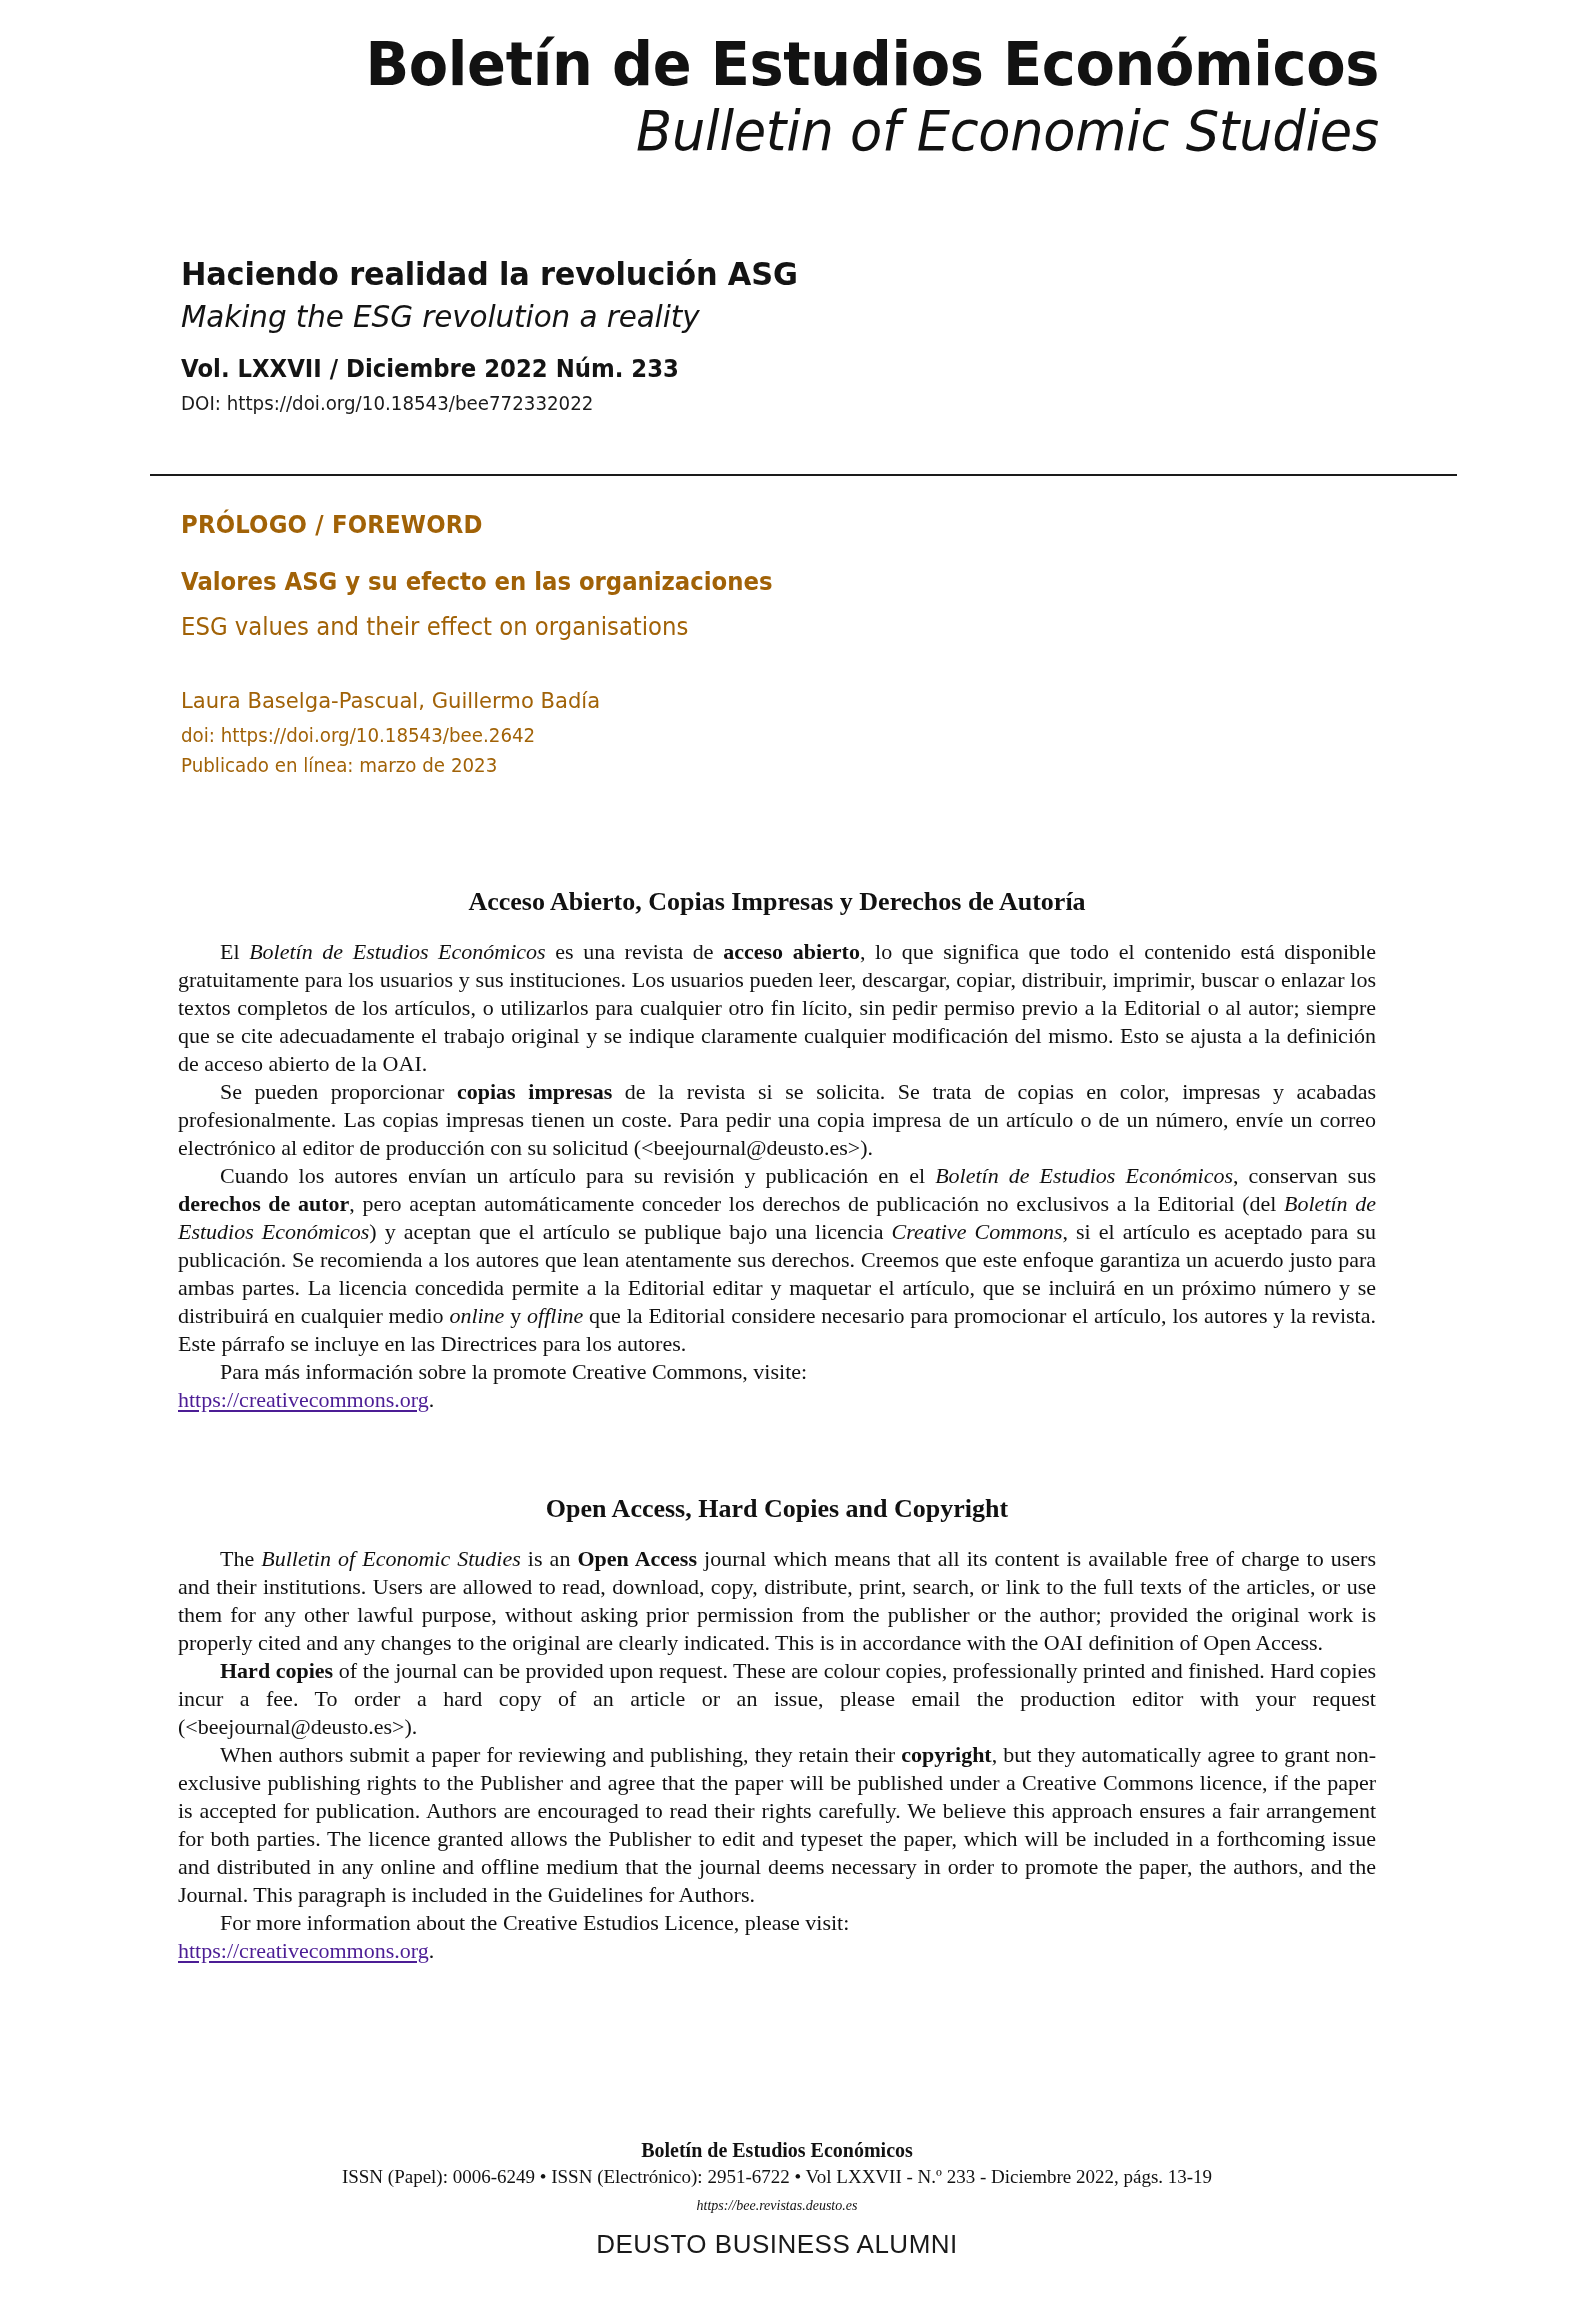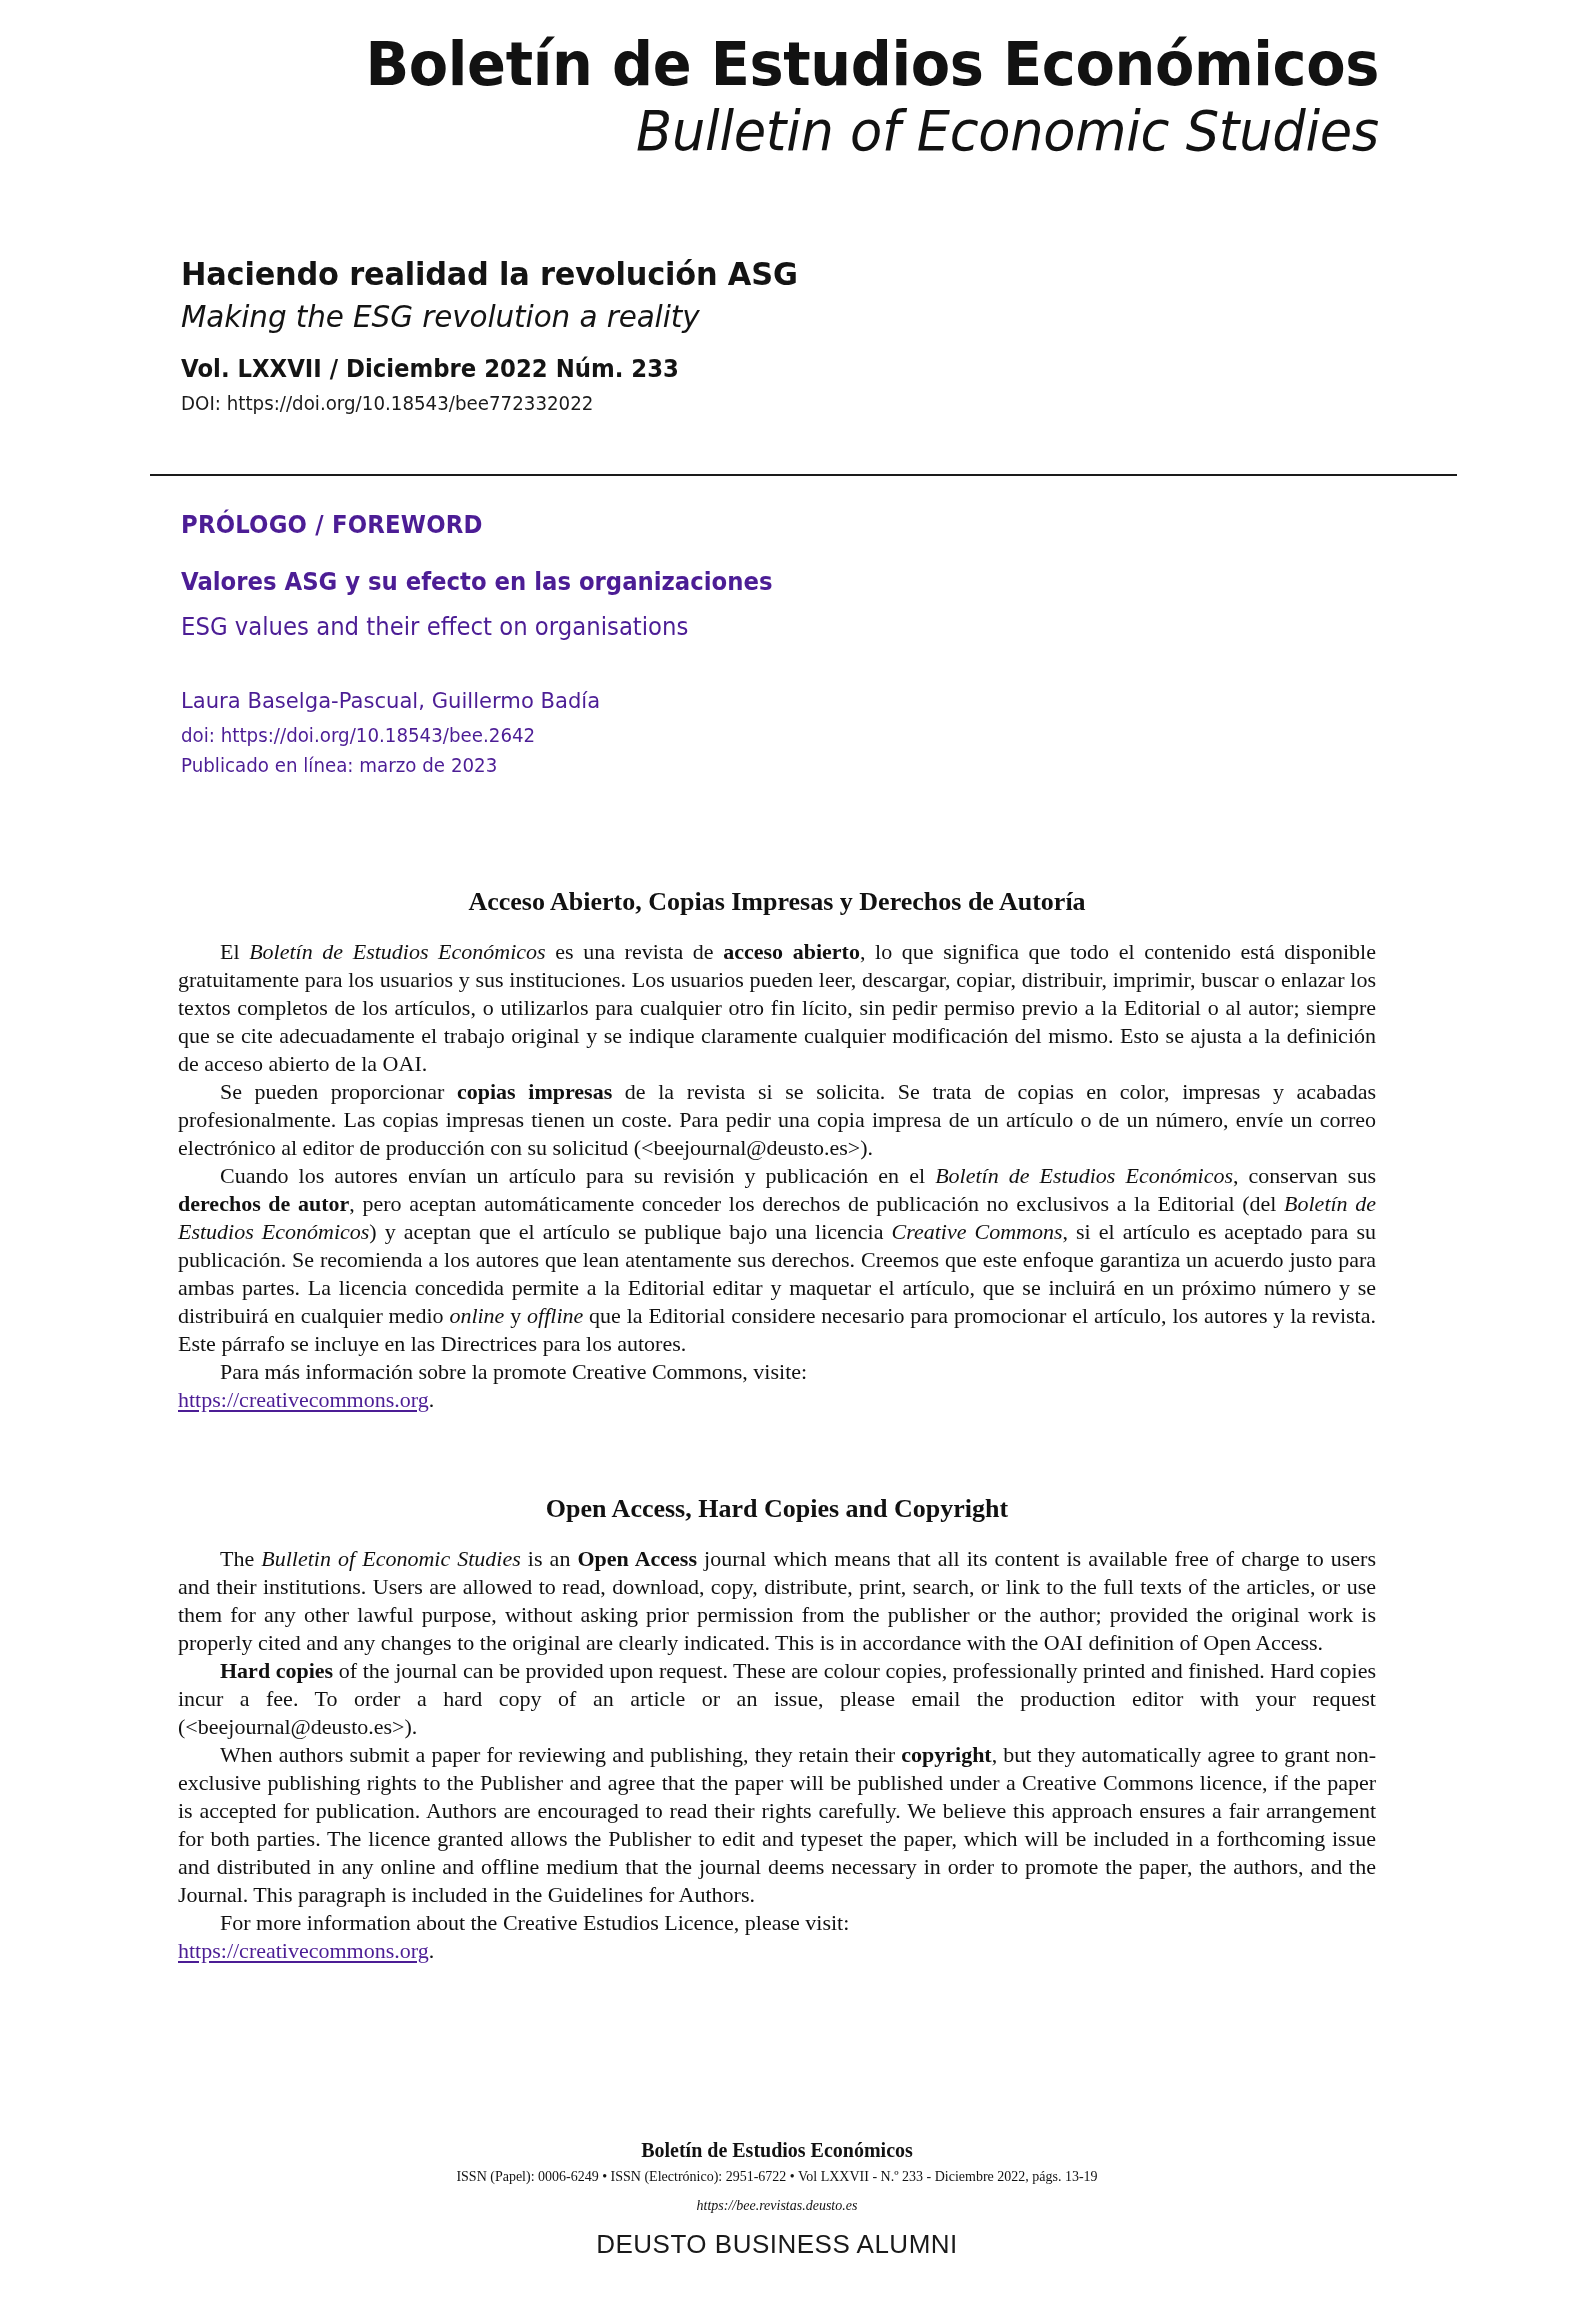--- a/index.html
+++ b/index.html
@@ -113,21 +113,21 @@
     border-top: 2.7px solid #1a1a1a;
   }
 
   
   .foreword {
     position: absolute;
     left: 181px;
     top: 509px;
     width: 1200px;
     font-family: "DejaVu Sans", sans-serif;
-    color: #4c1d95;
+    color: #a16207;
   }
   .fw-kicker {
     font-weight: 700;
     font-size: 24px;
     line-height: 32px;
     letter-spacing: 0.2px;
     transform: scaleX(0.95);
     transform-origin: left center;
     white-space: nowrap;
   }
@@ -226,21 +226,21 @@
     font-family: "Liberation Serif", serif;
     color: #111111;
   }
   .footer-journal {
     font-weight: 700;
     font-size: 20px;
     line-height: 26px;
   }
   .footer-issn {
     font-weight: 400;
-    font-size: 14px;
+    font-size: 19px;
     line-height: 28.6px;
   }
   .footer-url {
     font-weight: 400;
     font-size: 14px;
     line-height: 27px;
     font-style: italic;
   }
 
   .alumni {

